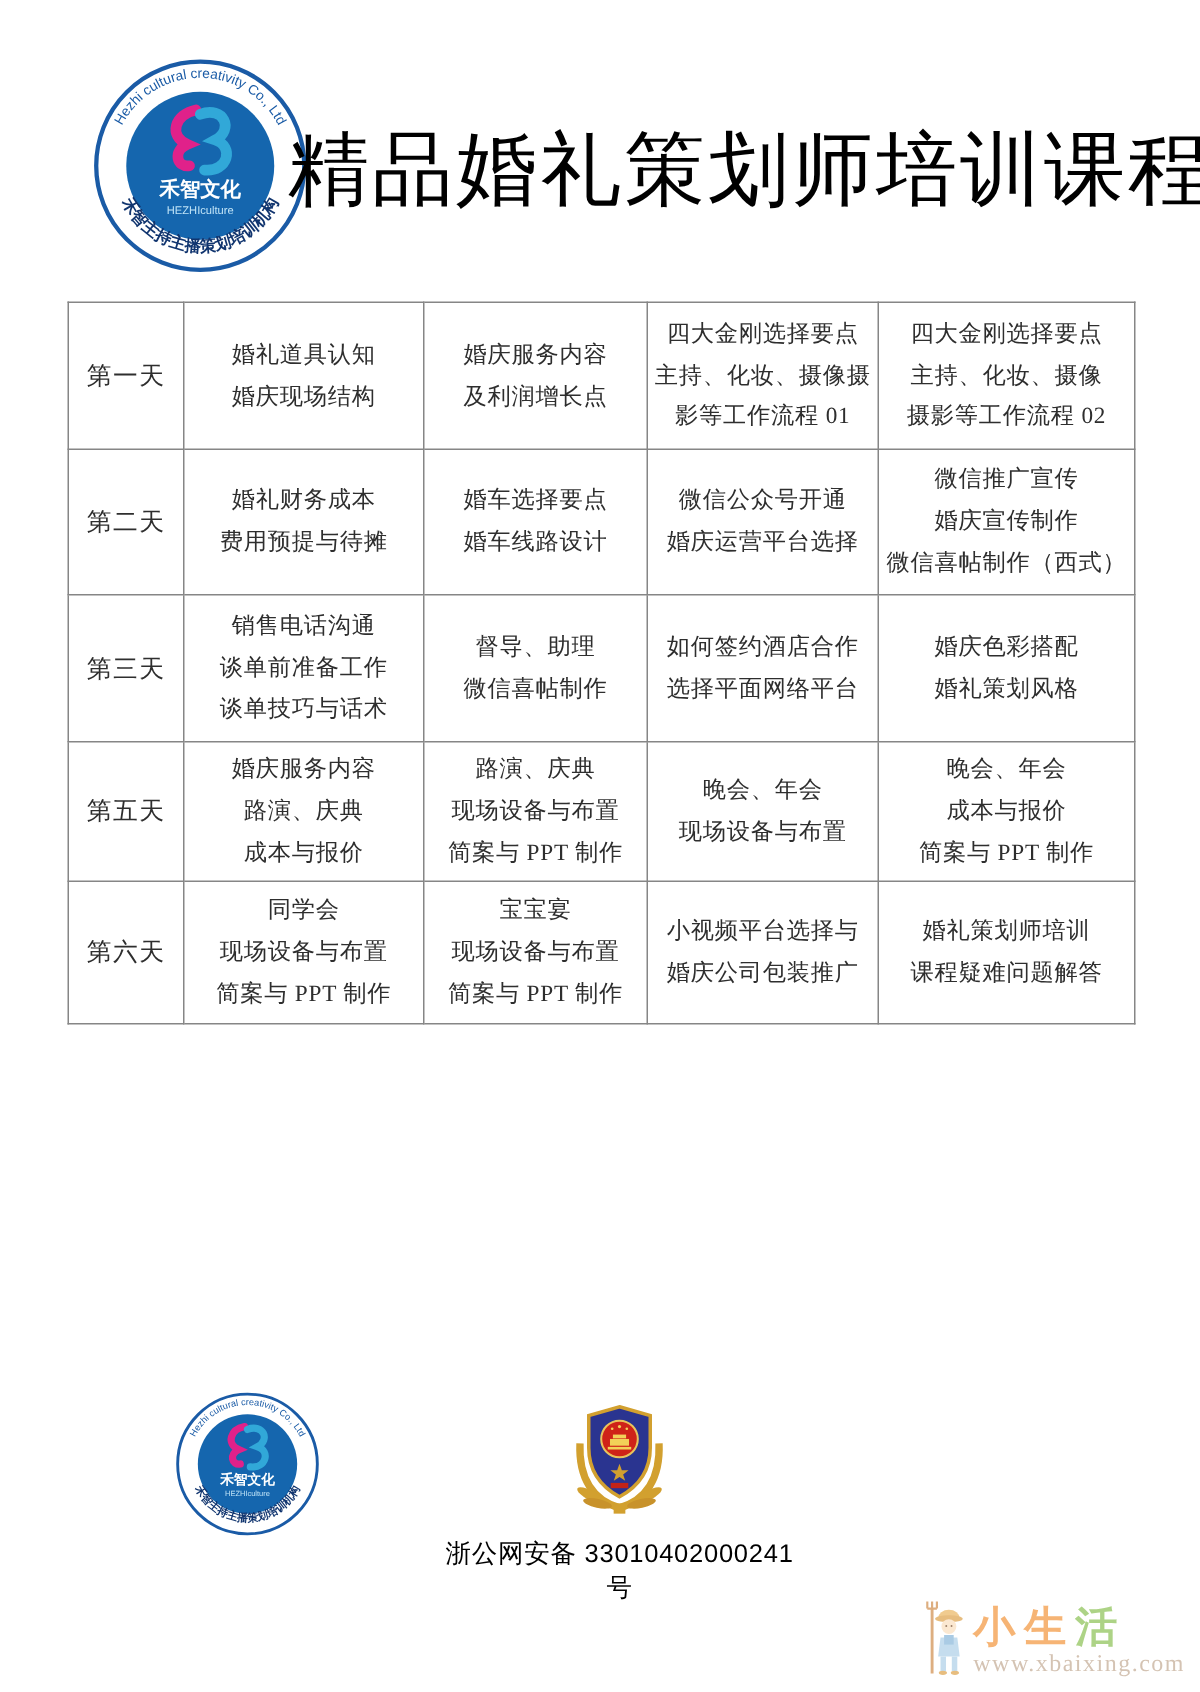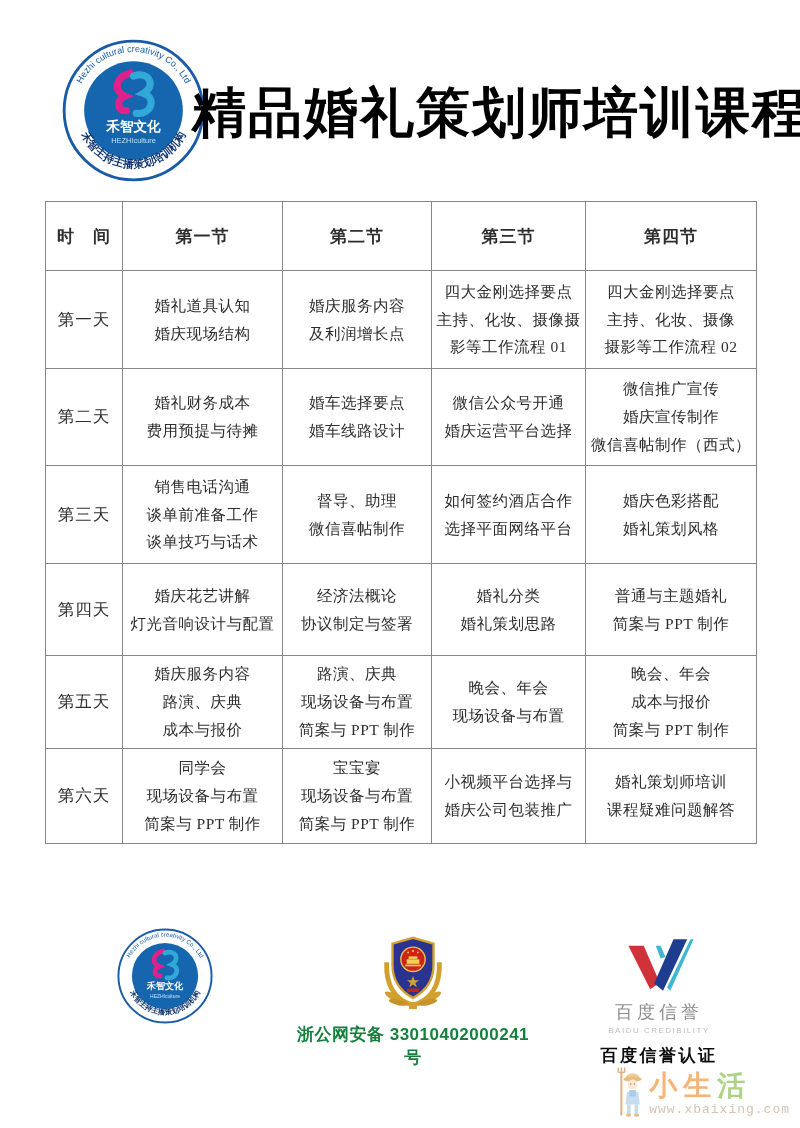--- a/index.html
+++ b/index.html
@@ -6,21 +6,21 @@
   html,body { background:#ffffff; }
   .page {
     position:relative; width:800px; height:1128px; background:#ffffff;
     overflow:hidden; font-family:"Liberation Serif","DejaVu Serif",serif;
   }
 
   
   .logo-lg { position:absolute; left:62px; top:39px; width:143px; height:143px; }
   .page-title {
     position:absolute; left:192px; top:74px; width:566px; height:78px;
-    font-size:54px; font-weight:bold; color:#000; letter-spacing:2px;
+    font-size:54px; font-weight:normal; color:#000; letter-spacing:2px;
     text-align:center; line-height:78px; white-space:nowrap;
   }
 
   
   .course-table {
     position:absolute; left:45px; top:201px; width:711px;
     border-collapse:collapse; table-layout:fixed;
   }
   .course-table th, .course-table td {
     border:1px solid #868686; text-align:center; vertical-align:middle;
@@ -36,35 +36,35 @@
   tr.r5 td { height:93px; }
   tr.r6 td { height:95px; }
 
   
   .f-col { position:absolute; text-align:center; font-family:"Liberation Sans","DejaVu Sans",sans-serif; }
   .f-left { left:56px; top:928px; width:218px; }
   .logo-sm { width:96px; height:96px; }
   .copy-text { margin-top:4px; font-size:14.5px; color:#3a3a3a; }
   .f-center { left:296px; top:931px; width:234px; }
   .badge-icon { width:62px; height:82px; }
-  .police-text { margin-top:6px; font-size:17px; font-weight:bold; color:#15803d; letter-spacing:0.5px; }
+  .police-text { margin-top:6px; font-size:17px; font-weight:normal; color:#000000; letter-spacing:0.5px; }
   .f-right { left:570px; top:936px; width:178px; }
   .baidu-icon { width:76px; height:58px; }
   .baidu-cn { font-size:18px; color:#8d8d8d; letter-spacing:4px; margin-top:2px; }
   .baidu-en { font-size:8px; color:#bdbdbd; letter-spacing:1.5px; margin-top:2px; }
   .baidu-caption { font-size:17px; color:#0d0d0d; font-weight:bold; letter-spacing:2.5px; margin-top:9px; }
 
   
   .watermark { position:absolute; right:10px; bottom:6px; display:flex; align-items:center; opacity:0.85; }
   .farmer-icon { width:32px; height:56px; margin-right:2px; }
   .wm-text { text-align:left; }
   .wm-brand { font-size:28px; font-weight:bold; letter-spacing:6px; line-height:30px;
               font-family:"Liberation Sans","DejaVu Sans",sans-serif; }
-  .wm-url { font-size:13px; color:#cdb9a6; letter-spacing:1px; margin-top:1px;
-            font-family:Liberation Mono, monospace; }
+  .wm-url { font-size:16px; color:#cdb9a6; letter-spacing:1px; margin-top:1px;
+            font-family:Liberation Serif, serif; }
 </style>
 </head>
 <body>
 
 <div class="page">
 
   <svg class="logo-lg" viewBox="0 0 100 100">
     <circle cx="50" cy="50" r="48.5" fill="#ffffff" stroke="#1a5ba6" stroke-width="2"></circle>
     <circle cx="50" cy="50" r="34.5" fill="#1566ae"></circle>
     <path id="arcTopA" d="M 9 50 A 41 41 0 0 1 91 50" fill="none"></path>
@@ -85,27 +85,20 @@
 
   <table class="course-table">
     <colgroup>
       <col style="width:77px">
         <col style="width:160px">
         <col style="width:149px">
       <col style="width:154px">
         <col style="width:171px">
     </colgroup>
     <tbody>
-        <tr>
-      <th>时　间</th>
-      <th>第一节</th>
-      <th>第二节</th>
-      <th>第三节</th>
-      <th>第四节</th>
-    </tr>
     <tr class="r1">
       <td class="day">第一天</td>
       <td>婚礼道具认知
 婚庆现场结构</td>
       <td>婚庆服务内容
 及利润增长点</td>
       <td>四大金刚选择要点
 主持、化妆、摄像摄
 影等工作流程 01</td>
       <td>四大金刚选择要点
@@ -128,31 +121,20 @@
       <td class="day">第三天</td>
       <td>销售电话沟通
 谈单前准备工作
 谈单技巧与话术</td>
       <td>督导、助理
 微信喜帖制作</td>
       <td>如何签约酒店合作
 选择平面网络平台</td>
       <td>婚庆色彩搭配
 婚礼策划风格</td>
-    </tr>
-    <tr class="r4">
-      <td class="day">第四天</td>
-      <td>婚庆花艺讲解
-灯光音响设计与配置</td>
-      <td>经济法概论
-协议制定与签署</td>
-      <td>婚礼分类
-婚礼策划思路</td>
-      <td>普通与主题婚礼
-简案与 PPT 制作</td>
     </tr>
     <tr class="r5">
       <td class="day">第五天</td>
       <td>婚庆服务内容
 路演、庆典
 成本与报价</td>
       <td>路演、庆典
 现场设备与布置
 简案与 PPT 制作</td>
       <td>晚会、年会
@@ -212,31 +194,20 @@
       <circle cx="36" cy="22" r="0.9" fill="#f2d158"></circle>
       <rect x="26.5" y="26" width="9" height="2.6" fill="#f2d158"></rect>
       <rect x="24.5" y="29" width="13" height="4.6" fill="#f2d158"></rect>
       <rect x="23" y="34.4" width="16" height="1.8" fill="#f2d158"></rect>
       <path d="M31 46 L32.6 50.4 L37.2 50.4 L33.5 53.2 L34.9 57.6 L31 54.9 L27.1 57.6 L28.5 53.2 L24.8 50.4 L29.4 50.4 Z" fill="#d2a02f"></path>
       <rect x="25" y="59" width="12" height="3.6" fill="#c22318"></rect>
     </svg>
     <div class="police-text">浙公网安备 33010402000241号</div>
   </div>
 
-  <div class="f-col f-right">
-    <svg class="baidu-icon" viewBox="0 0 88 72">
-      <polygon points="6,12 25,12 45,58 33,66" fill="#cf3339"></polygon>
-      <polygon points="62,4 79,4 49,68 38,59" fill="#1f3d8f"></polygon>
-      <polygon points="83,4 87,4 58,68 54,64" fill="#3fb6d4"></polygon>
-      <polygon points="40,12 46,12 52,26 46,28" fill="#3fb6d4"></polygon>
-    </svg>
-    <div class="baidu-cn">百度信誉</div>
-    <div class="baidu-en">BAIDU CREDIBILITY</div>
-    <div class="baidu-caption">百度信誉认证</div>
-  </div>
 
   <div class="watermark">
     <svg class="farmer-icon" viewBox="0 0 40 70">
       <line x1="8" y1="8" x2="8" y2="62" stroke="#d8a06a" stroke-width="2.4"></line>
       <path d="M4 8 V2 M8 8 V2 M12 8 V2" stroke="#d8a06a" stroke-width="1.8" fill="none"></path>
       <path d="M4 8 H12" stroke="#d8a06a" stroke-width="1.8"></path>
       <path d="M13 16 A9 7 0 0 1 31 16 Z" fill="#eec27c"></path>
       <ellipse cx="22" cy="16.5" rx="11.5" ry="3" fill="#e3b269"></ellipse>
       <circle cx="22" cy="23" r="6.2" fill="#fbe4c9"></circle>
       <circle cx="19.8" cy="22.5" r="0.8" fill="#8a6a4f"></circle>

